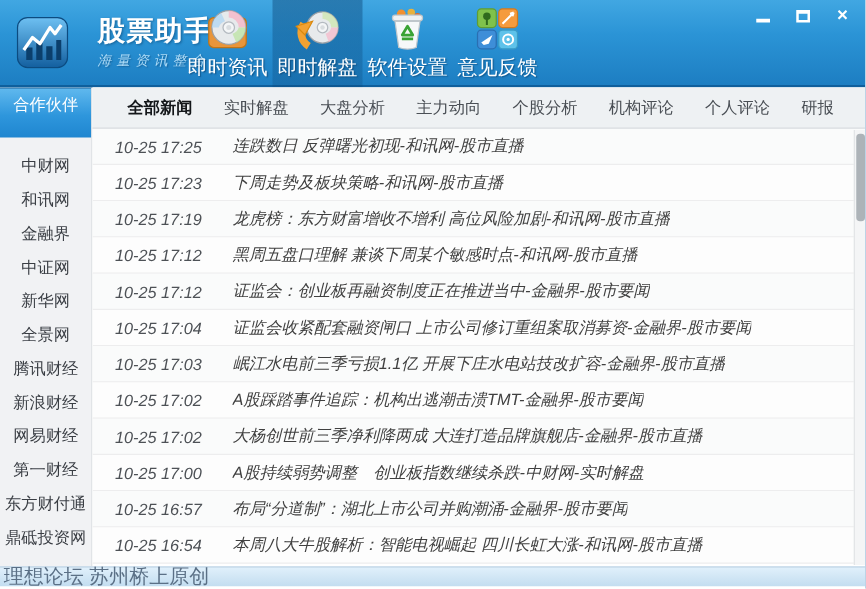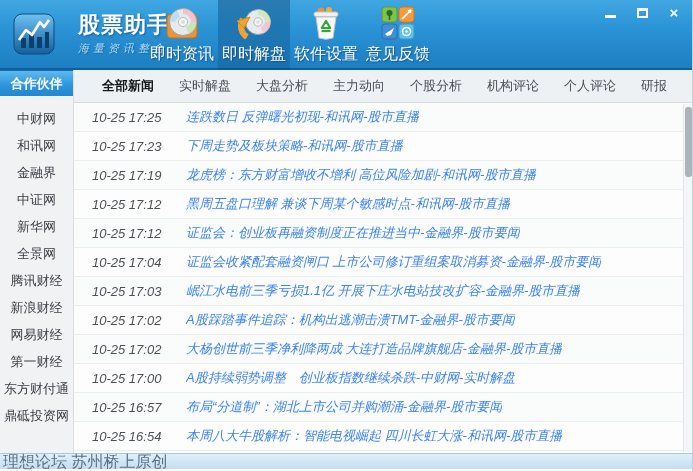--- a/index.html
+++ b/index.html
@@ -33,42 +33,42 @@
     cursor:pointer; }
   .wc-min i { display:block; width:11px; height:3px; background:#fff; margin-top:6px; }
   .wc-max i { display:block; width:11px; height:10px; border:2px solid #fff;
     border-top-width:3px; }
   .wc-close { color:#fff; font-size:15px; font-weight:bold; line-height:14px; }
 
   
   .main { display:flex; height:383px; }
   .sidebar { width:131px; background:#f1f2f4; border-right:1px solid #dcdfe2;
     overflow:hidden; }
-  .side-hdr { height:26px; line-height:26px; text-align:center; color:#fff;
-    font-weight:bold; font-size:13px;
+  .side-hdr { height:40px; line-height:26px; text-align:center; color:#fff;
+    font-weight:normal; font-size:13px;
     background:linear-gradient(180deg,#5fb8ee 0%,#2e96dc 55%,#1f86d0 100%);
     border-top:1px solid #1371b4; cursor:pointer; }
   .side-list { padding-top:9px; }
   .side-item { height:27px; line-height:27px; text-align:center; font-size:13px;
     color:#3a3e44; cursor:pointer; }
 
   .content { flex:1; display:flex; flex-direction:column; background:#fff;
     position:relative; }
   .tabbar { height:33px; background:#eef1f3; border-bottom:1px solid #d8dcdf;
     display:flex; align-items:center; padding-left:28px; }
   .tab { font-size:13px; color:#4a4f55; margin-right:25px; cursor:pointer;
     white-space:nowrap; }
   .tab.active { color:#14171a; font-weight:bold; }
 
   .news { position:relative; flex:1; overflow:hidden; }
   .news-row { height:29px; display:flex; align-items:center; padding-left:18px;
     border-bottom:1px solid #ededee; cursor:pointer; background:#fdfdfd;font-style:italic; }
   .news-row:nth-child(odd) { background:#fafbfb; }
   .news-time { font-size:13px; color:#4d5156; width:78px; flex-shrink:0; }
-  .news-title { font-size:13px; color:#3b82f6; margin-left:16px; white-space:nowrap;
+  .news-title { font-size:13px; color:#404040; margin-left:16px; white-space:nowrap;
     overflow:hidden; text-decoration:none; }
 
   .scroll-track { position:absolute; top:1px; right:0; width:9px; bottom:1px;
     background:#f4f5f6; border-left:1px solid #e3e5e7; cursor:pointer; }
   .scroll-thumb { position:absolute; top:3px; left:1px; width:7px; height:70px;
     background:#adb3b8; border-radius:3px; cursor:grab; }
 
   
   .statusbar { height:16px; background:linear-gradient(180deg,#e0f0fb,#c3ddf0);
     border-top:1px solid #a9c8e0; font-size:16px; color:#5b7086;

